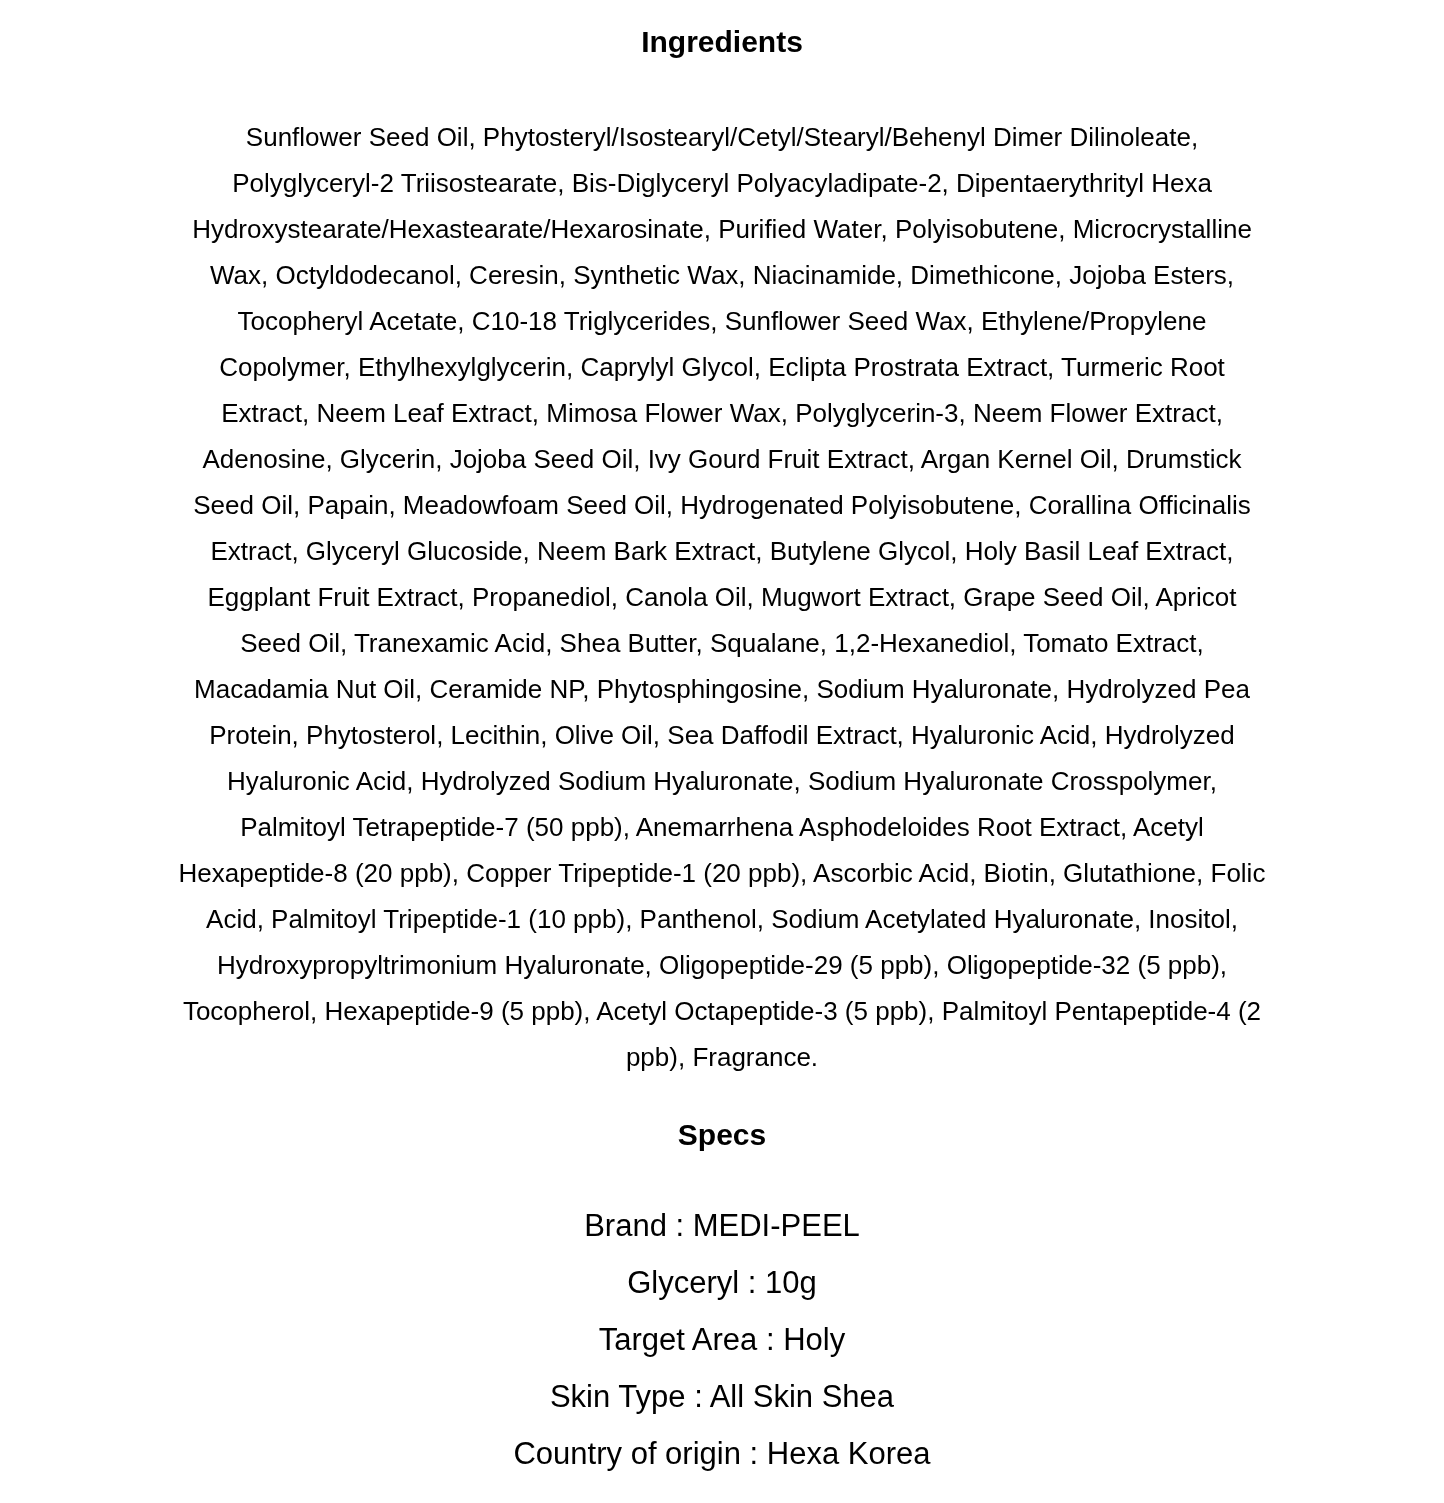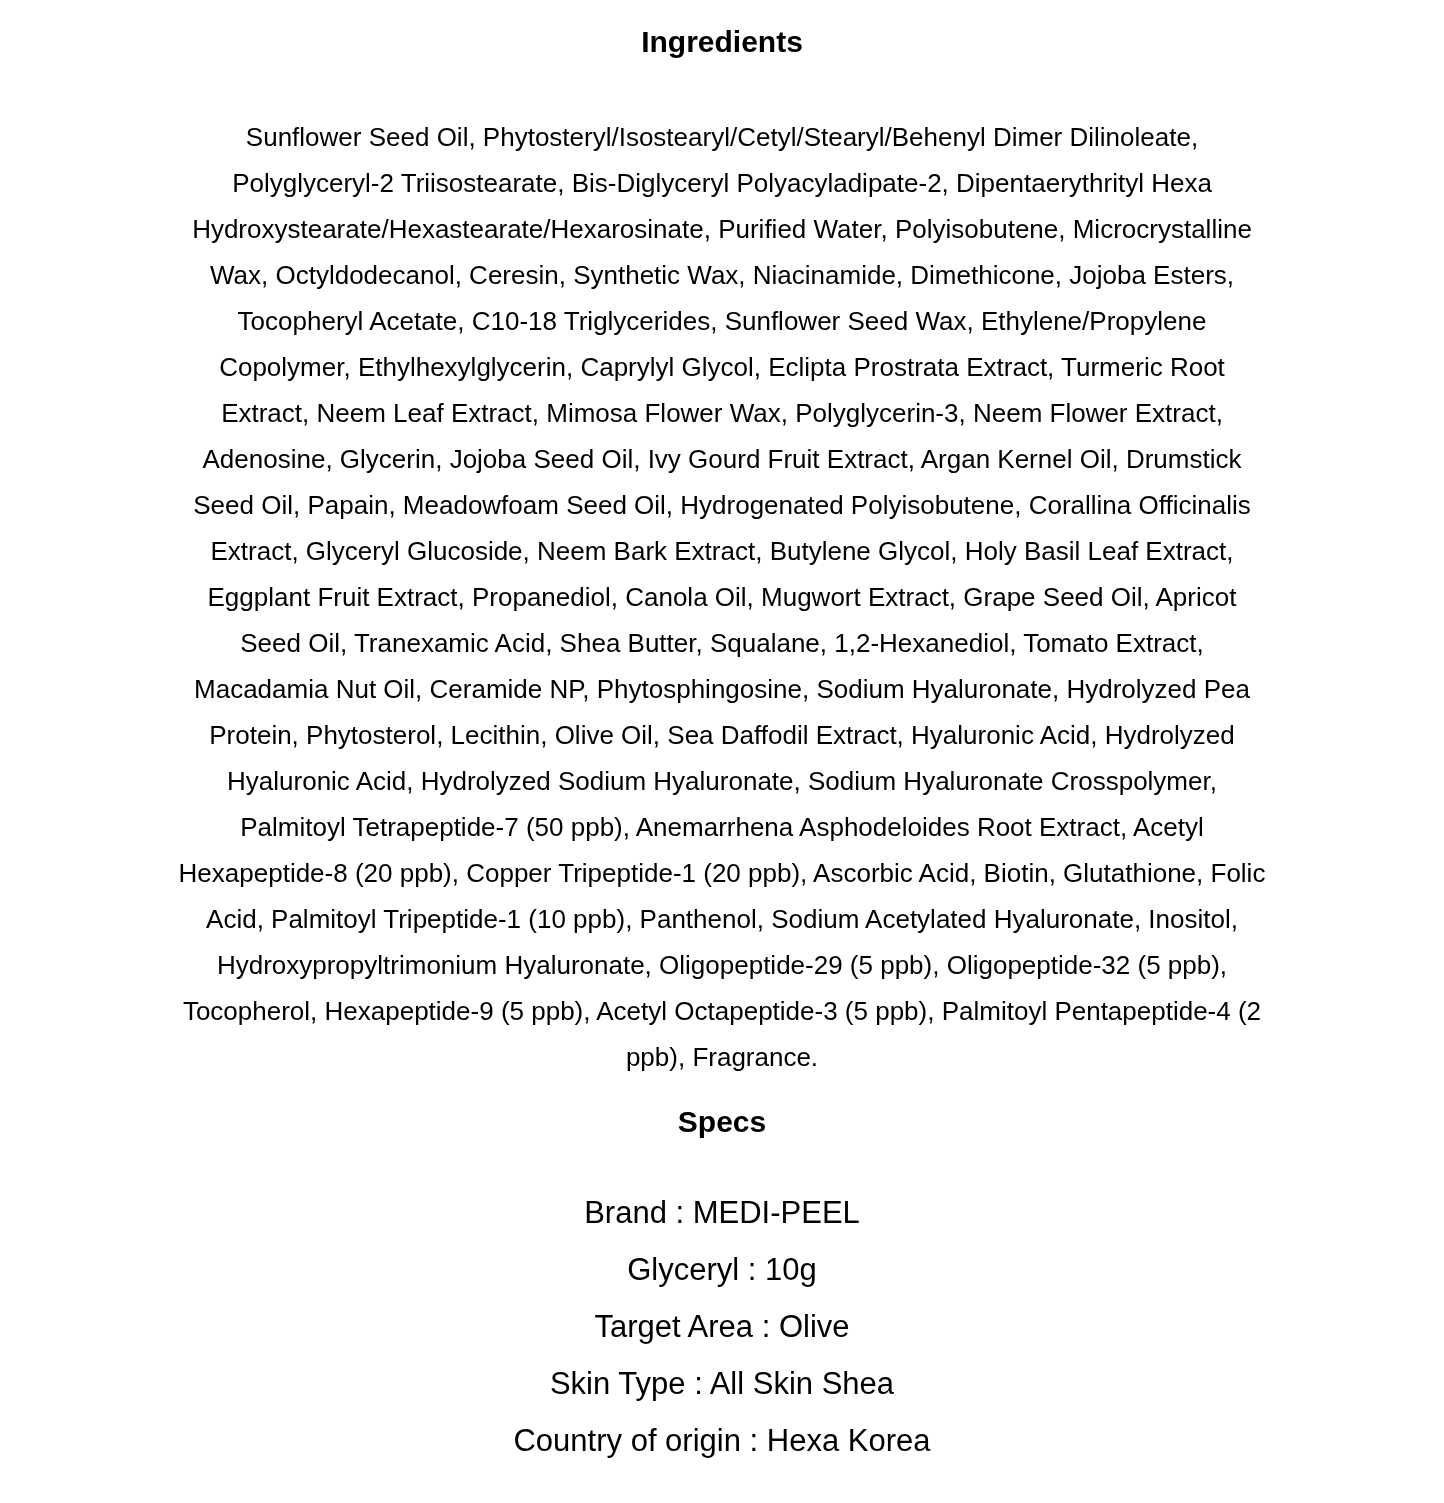--- a/index.html
+++ b/index.html
@@ -27,21 +27,21 @@
   }
   .ingredients-text {
     margin: 56px auto 14px auto;
     width: 1300px;
     font-size: 26px;
     line-height: 46px;
     text-align: center;
     white-space: pre-line;
   }
   .specs-title {
-    margin-top: 26px;
+    margin-top: 39px;
   }
   .specs-list {
     margin-top: 46px;
   }
   .spec-row {
     font-size: 31px;
     line-height: 57px;
     text-align: center;
   }
 </style>
@@ -80,21 +80,21 @@
 
     <div class="spec-row">
       <span>Brand</span><span> : </span><span>MEDI-PEEL</span>
     </div>
 
     <div class="spec-row">
       <span>Glyceryl</span><span> : </span><span>10g</span>
     </div>
 
     <div class="spec-row">
-      <span>Target Area</span><span> : </span><span>Olive</span>
+      <span>Target Area</span><span> : </span><span>Holy</span>
     </div>
 
     <div class="spec-row">
       <span>Skin Type</span><span> : </span><span>All Skin Shea</span>
     </div>
 
     <div class="spec-row">
       <span>Country of origin</span><span> : </span><span>Hexa Korea</span>
     </div>
 

